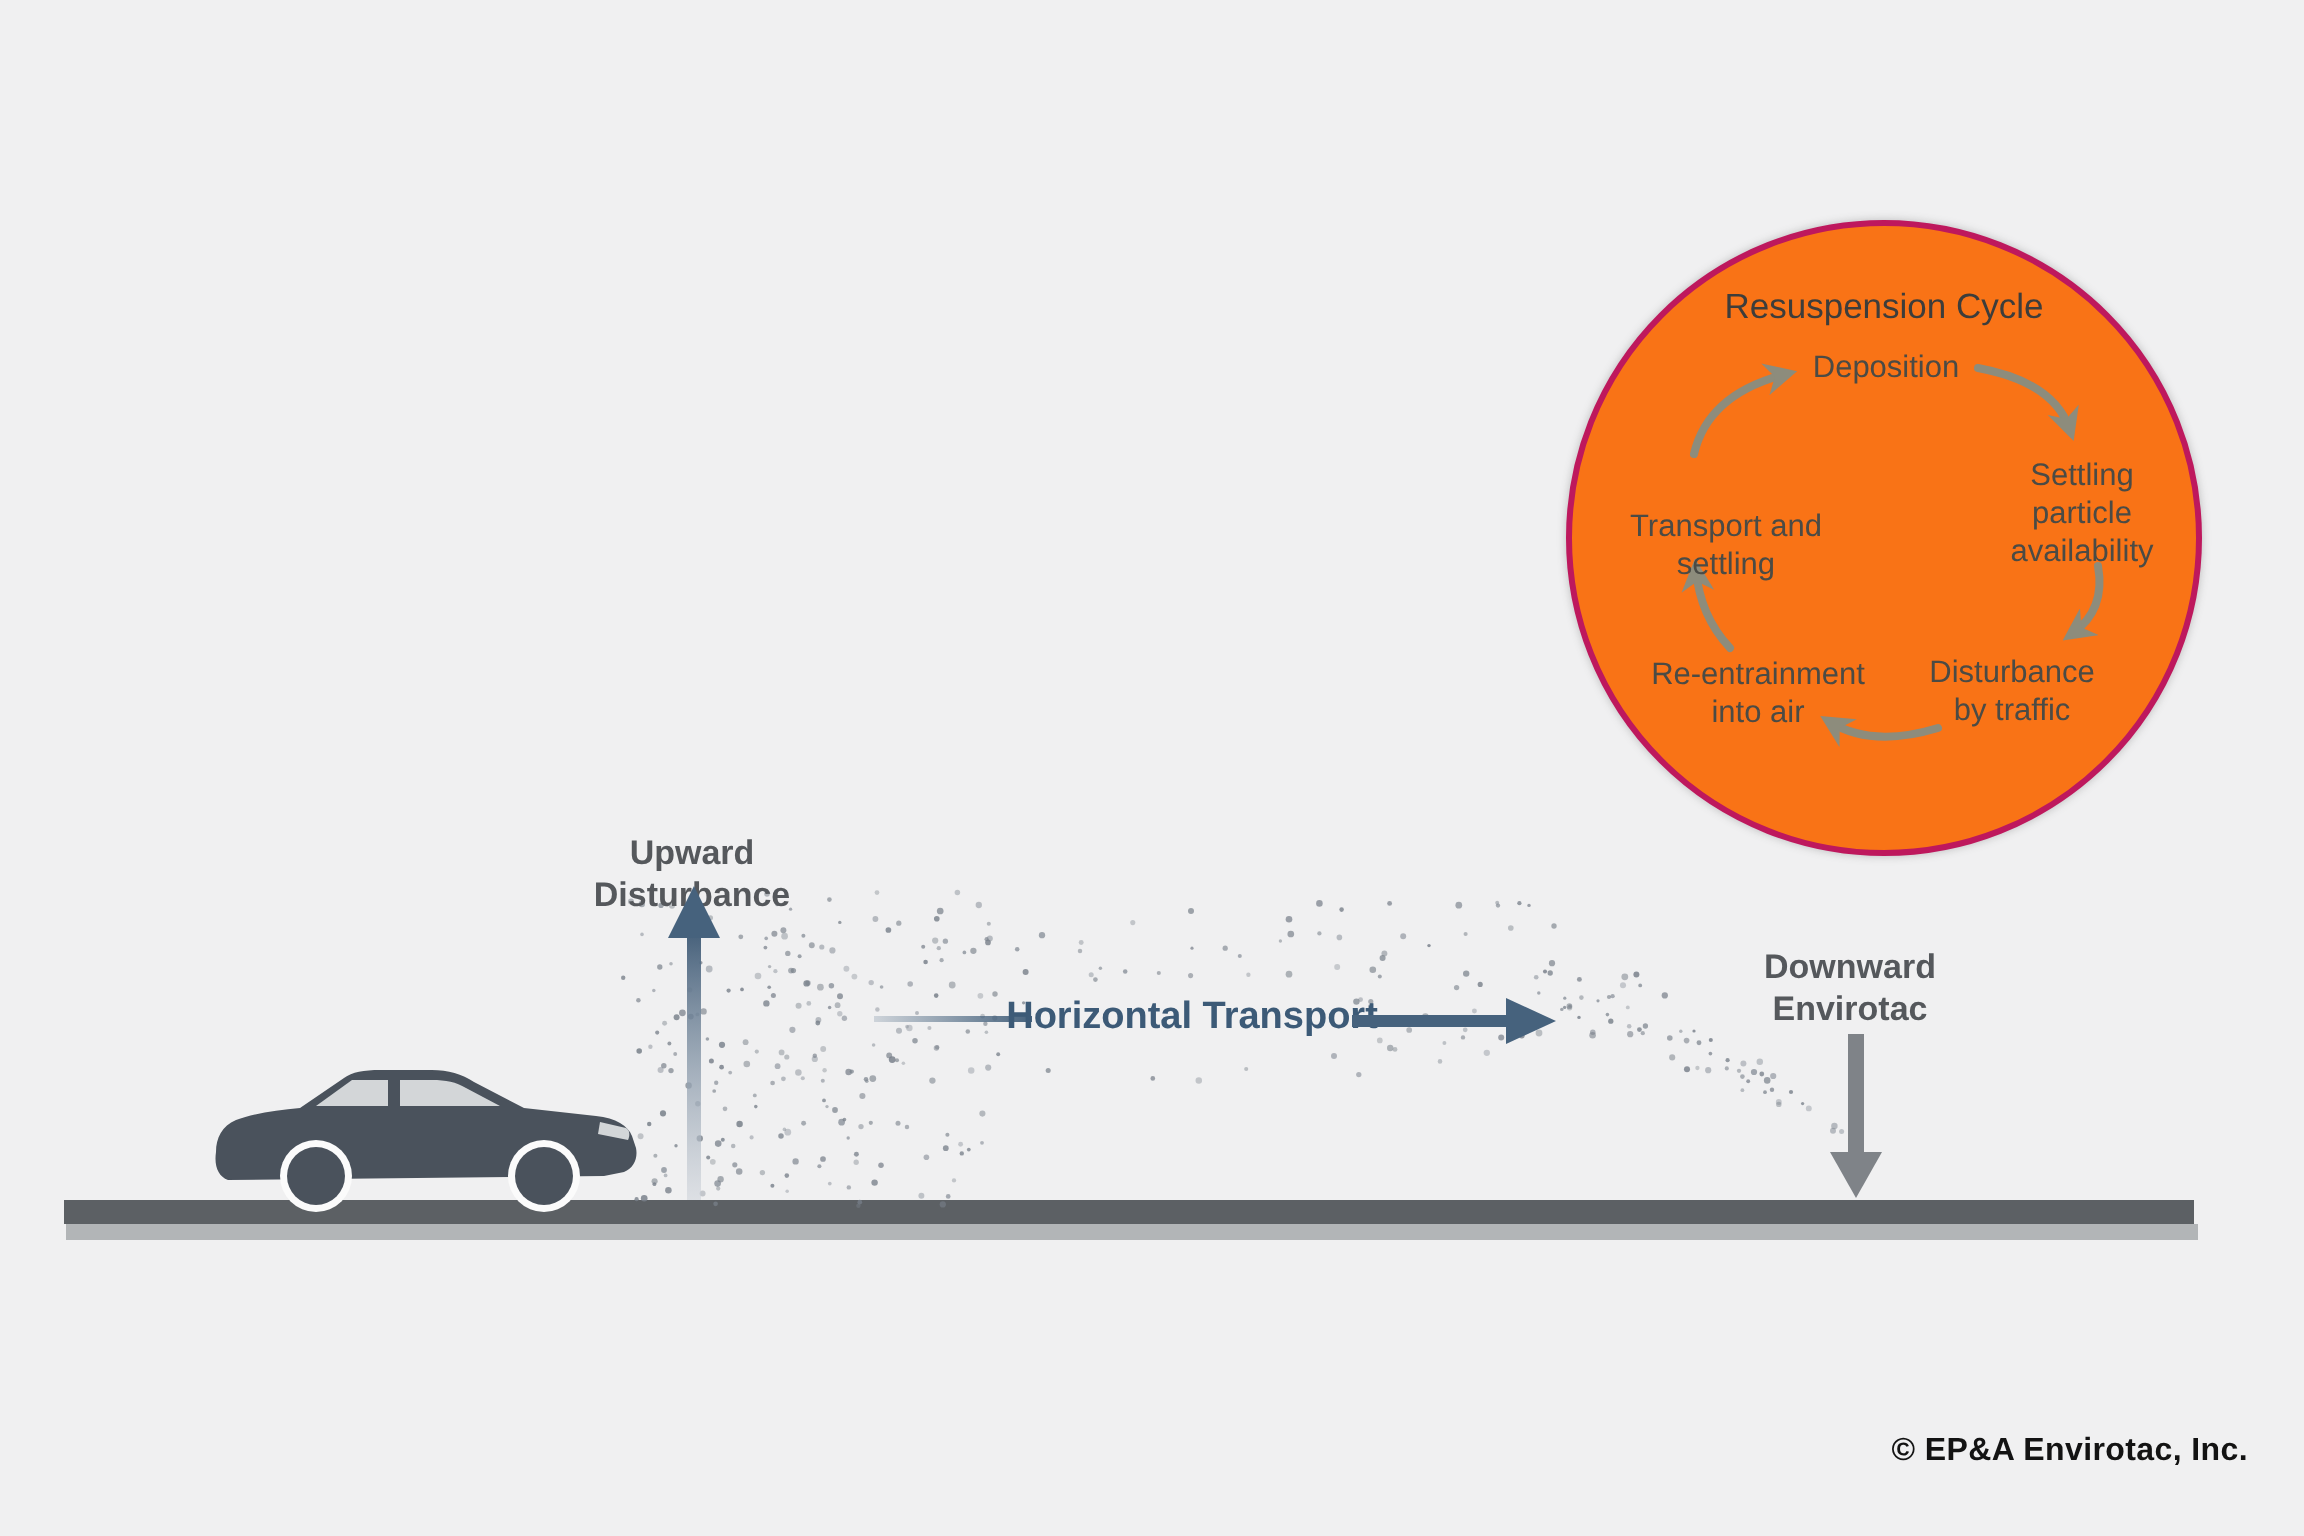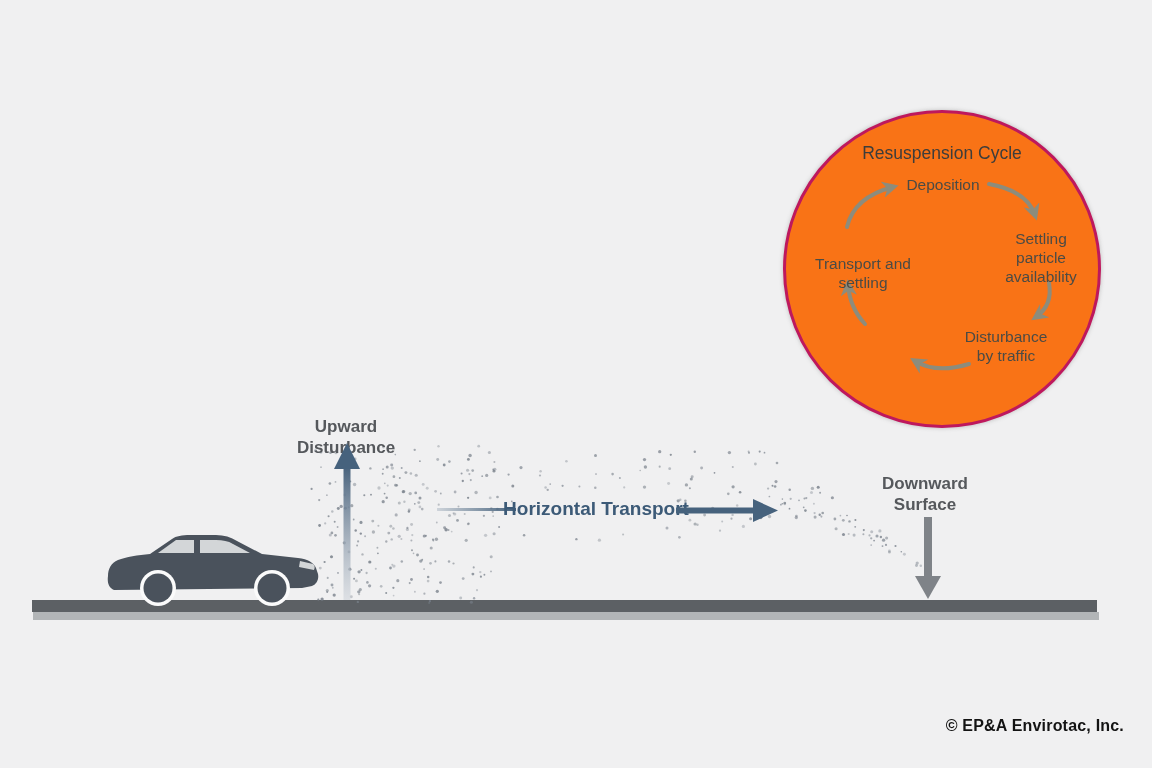--- a/index.html
+++ b/index.html
@@ -486,21 +486,21 @@
   </svg>
 
   <div class="h-line"></div>
   <div class="h-label">Horizontal Transport</div>
   <svg class="h-arrow" width="102" height="23" viewBox="0 0 102 23">
     <rect class="blue-fill" x="0" y="8.5" width="79" height="6"></rect>
     <polygon class="blue-fill" points="77,0 102,11.5 77,23"></polygon>
   </svg>
 
   <div class="scene-label down-label">Downward
-Surface</div>
+Envirotac</div>
   <svg class="down-arrow" width="32" height="82" viewBox="0 0 32 82">
     <rect class="gray-fill" x="12" y="0" width="8" height="61"></rect>
     <polygon class="gray-fill" points="3,59 29,59 16,82"></polygon>
   </svg>
 
   <div class="circle">
     <div class="c-title">Resuspension Cycle</div>
     <svg class="c-arrows" width="312" height="312" viewBox="0 0 312 312">
       <defs>
         <marker id="ah" viewBox="0 0 10 10" refX="6.5" refY="5" markerWidth="4.1" markerHeight="4.1" orient="auto-start-reverse">
@@ -511,18 +511,20 @@
       <path class="olive-stroke" marker-end="url(#ah)" d="M263,170 Q267,192 250,204"></path>
       <path class="olive-stroke" marker-end="url(#ah)" d="M183,251 Q150,261 129,248"></path>
       <path class="olive-stroke" marker-end="url(#ah)" d="M79,211 Q64,195 62,172"></path>
       <path class="olive-stroke" marker-end="url(#ah)" d="M61,114 Q68,84 107,74"></path>
     </svg>
     <div class="c-label c-deposition">Deposition</div>
     <div class="c-label c-surface">Settling particle
 availability</div>
     <div class="c-label c-disturbance">Disturbance
 by traffic</div>
+    <div class="c-label c-reentrainment">Re-entrainment
+into air</div>
     <div class="c-label c-transport">Transport and
 settling</div>
   </div>
 
   <div class="copyright">© EP&amp;A Envirotac, Inc.</div>
 </div>
 
 </body></html>

